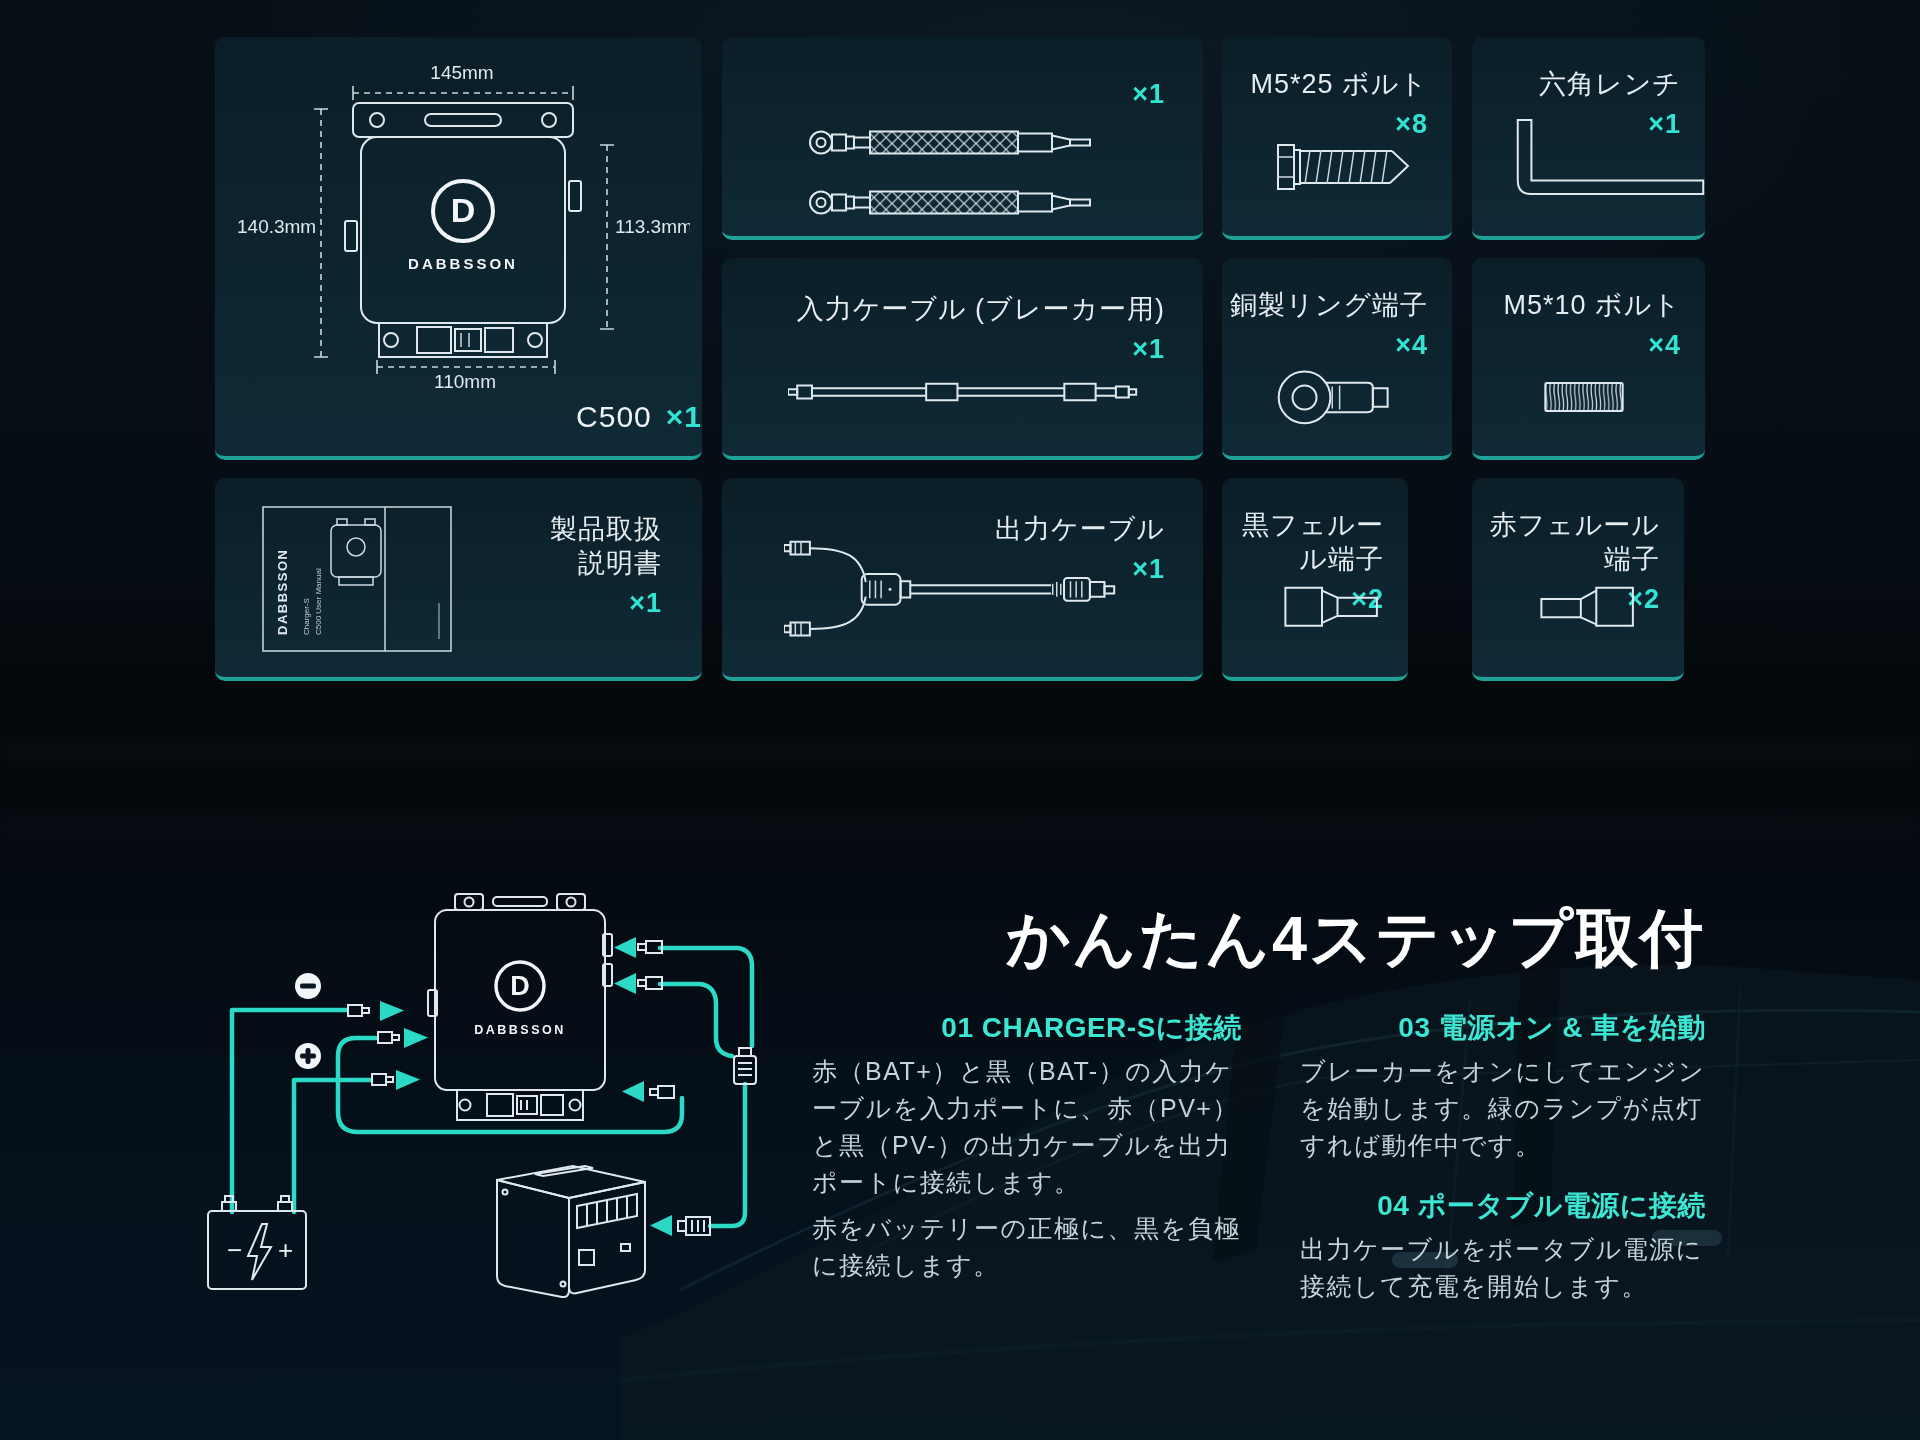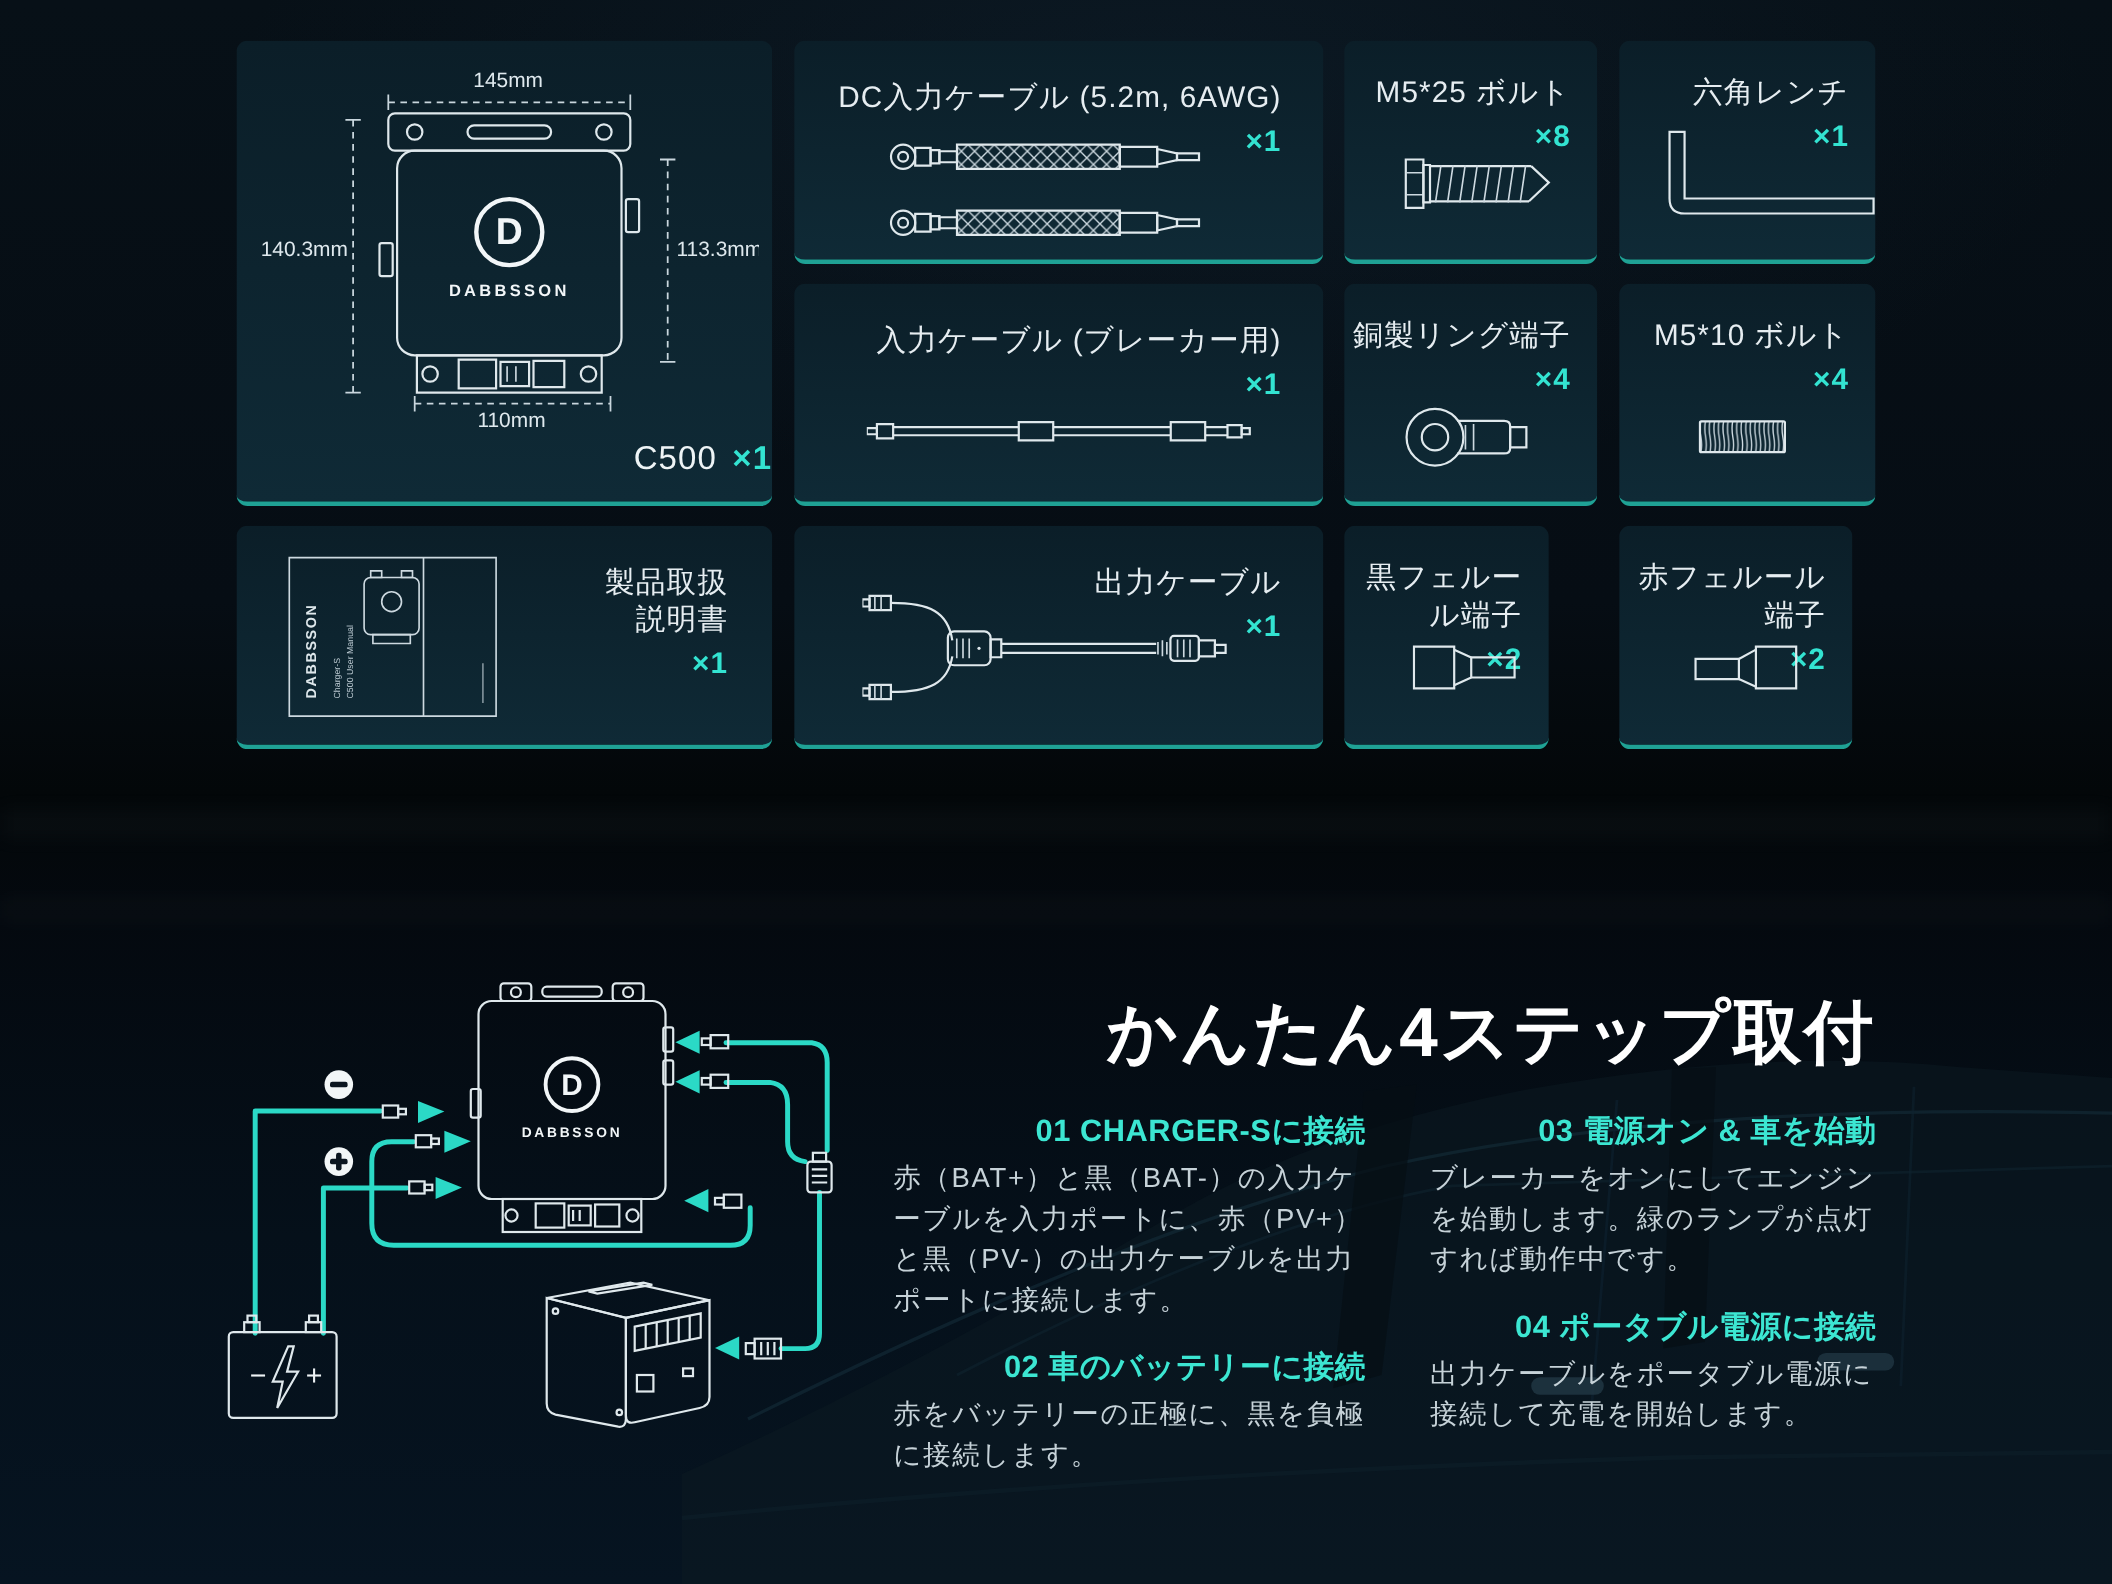--- a/index.html
+++ b/index.html
@@ -89,21 +89,20 @@
         <path class="stroke-thin" d="M108,230 V244 M116,230 V244"></path>
       </g>
     </svg>
     <div class="c500-cap">
       <span>C500</span><span class="count">×1</span>
     </div>
   </div>
 
   <div class="card" style="left:722px;top:37px;width:481px;height:203px;">
     <div class="card-head">
-      <div class="label">DC入力ケーブル (5.2m, 6AWG)</div>
       <div class="count">×1</div>
     </div>
     <svg class="ill" viewBox="0 0 360 115" style="left:86px;top:84px;width:360px;height:120px;">
       <defs>
         <pattern id="braid" width="12" height="12" patternUnits="userSpaceOnUse">
           <path d="M0,0 L12,12 M12,0 L0,12" stroke="#cfdbe2" stroke-width="1.2" fill="none"></path>
         </pattern>
       </defs>
       <g transform="translate(0,8)">
         <circle class="stroke" cx="13" cy="11" r="11"></circle>
@@ -383,21 +382,20 @@
       <circle class="wglyph" cx="30" cy="34" r="2.5"></circle>
         <circle class="wglyph" cx="88" cy="126" r="2.5"></circle>
     </g>
   </svg>
 
   <div class="install-title">かんたん4ステップ取付</div>
 
   <div class="step-col" style="left:812px;width:430px;">
     <div class="step-h">01 CHARGER-Sに接続</div>
     <div class="step-b">赤（BAT+）と黒（BAT-）の入力ケーブルを入力ポートに、赤（PV+）と黒（PV-）の出力ケーブルを出力ポートに接続します。</div>
-    <div class="step-h step-gap">02 車のバッテリーに接続</div>
     <div class="step-b">赤をバッテリーの正極に、黒を負極に接続します。</div>
   </div>
 
   <div class="step-col" style="left:1300px;width:406px;">
     <div class="step-h">03 電源オン &amp; 車を始動</div>
     <div class="step-b">ブレーカーをオンにしてエンジンを始動します。緑のランプが点灯すれば動作中です。</div>
     <div class="step-h step-gap">04 ポータブル電源に接続</div>
     <div class="step-b">出力ケーブルをポータブル電源に接続して充電を開始します。</div>
   </div>
 </div>

